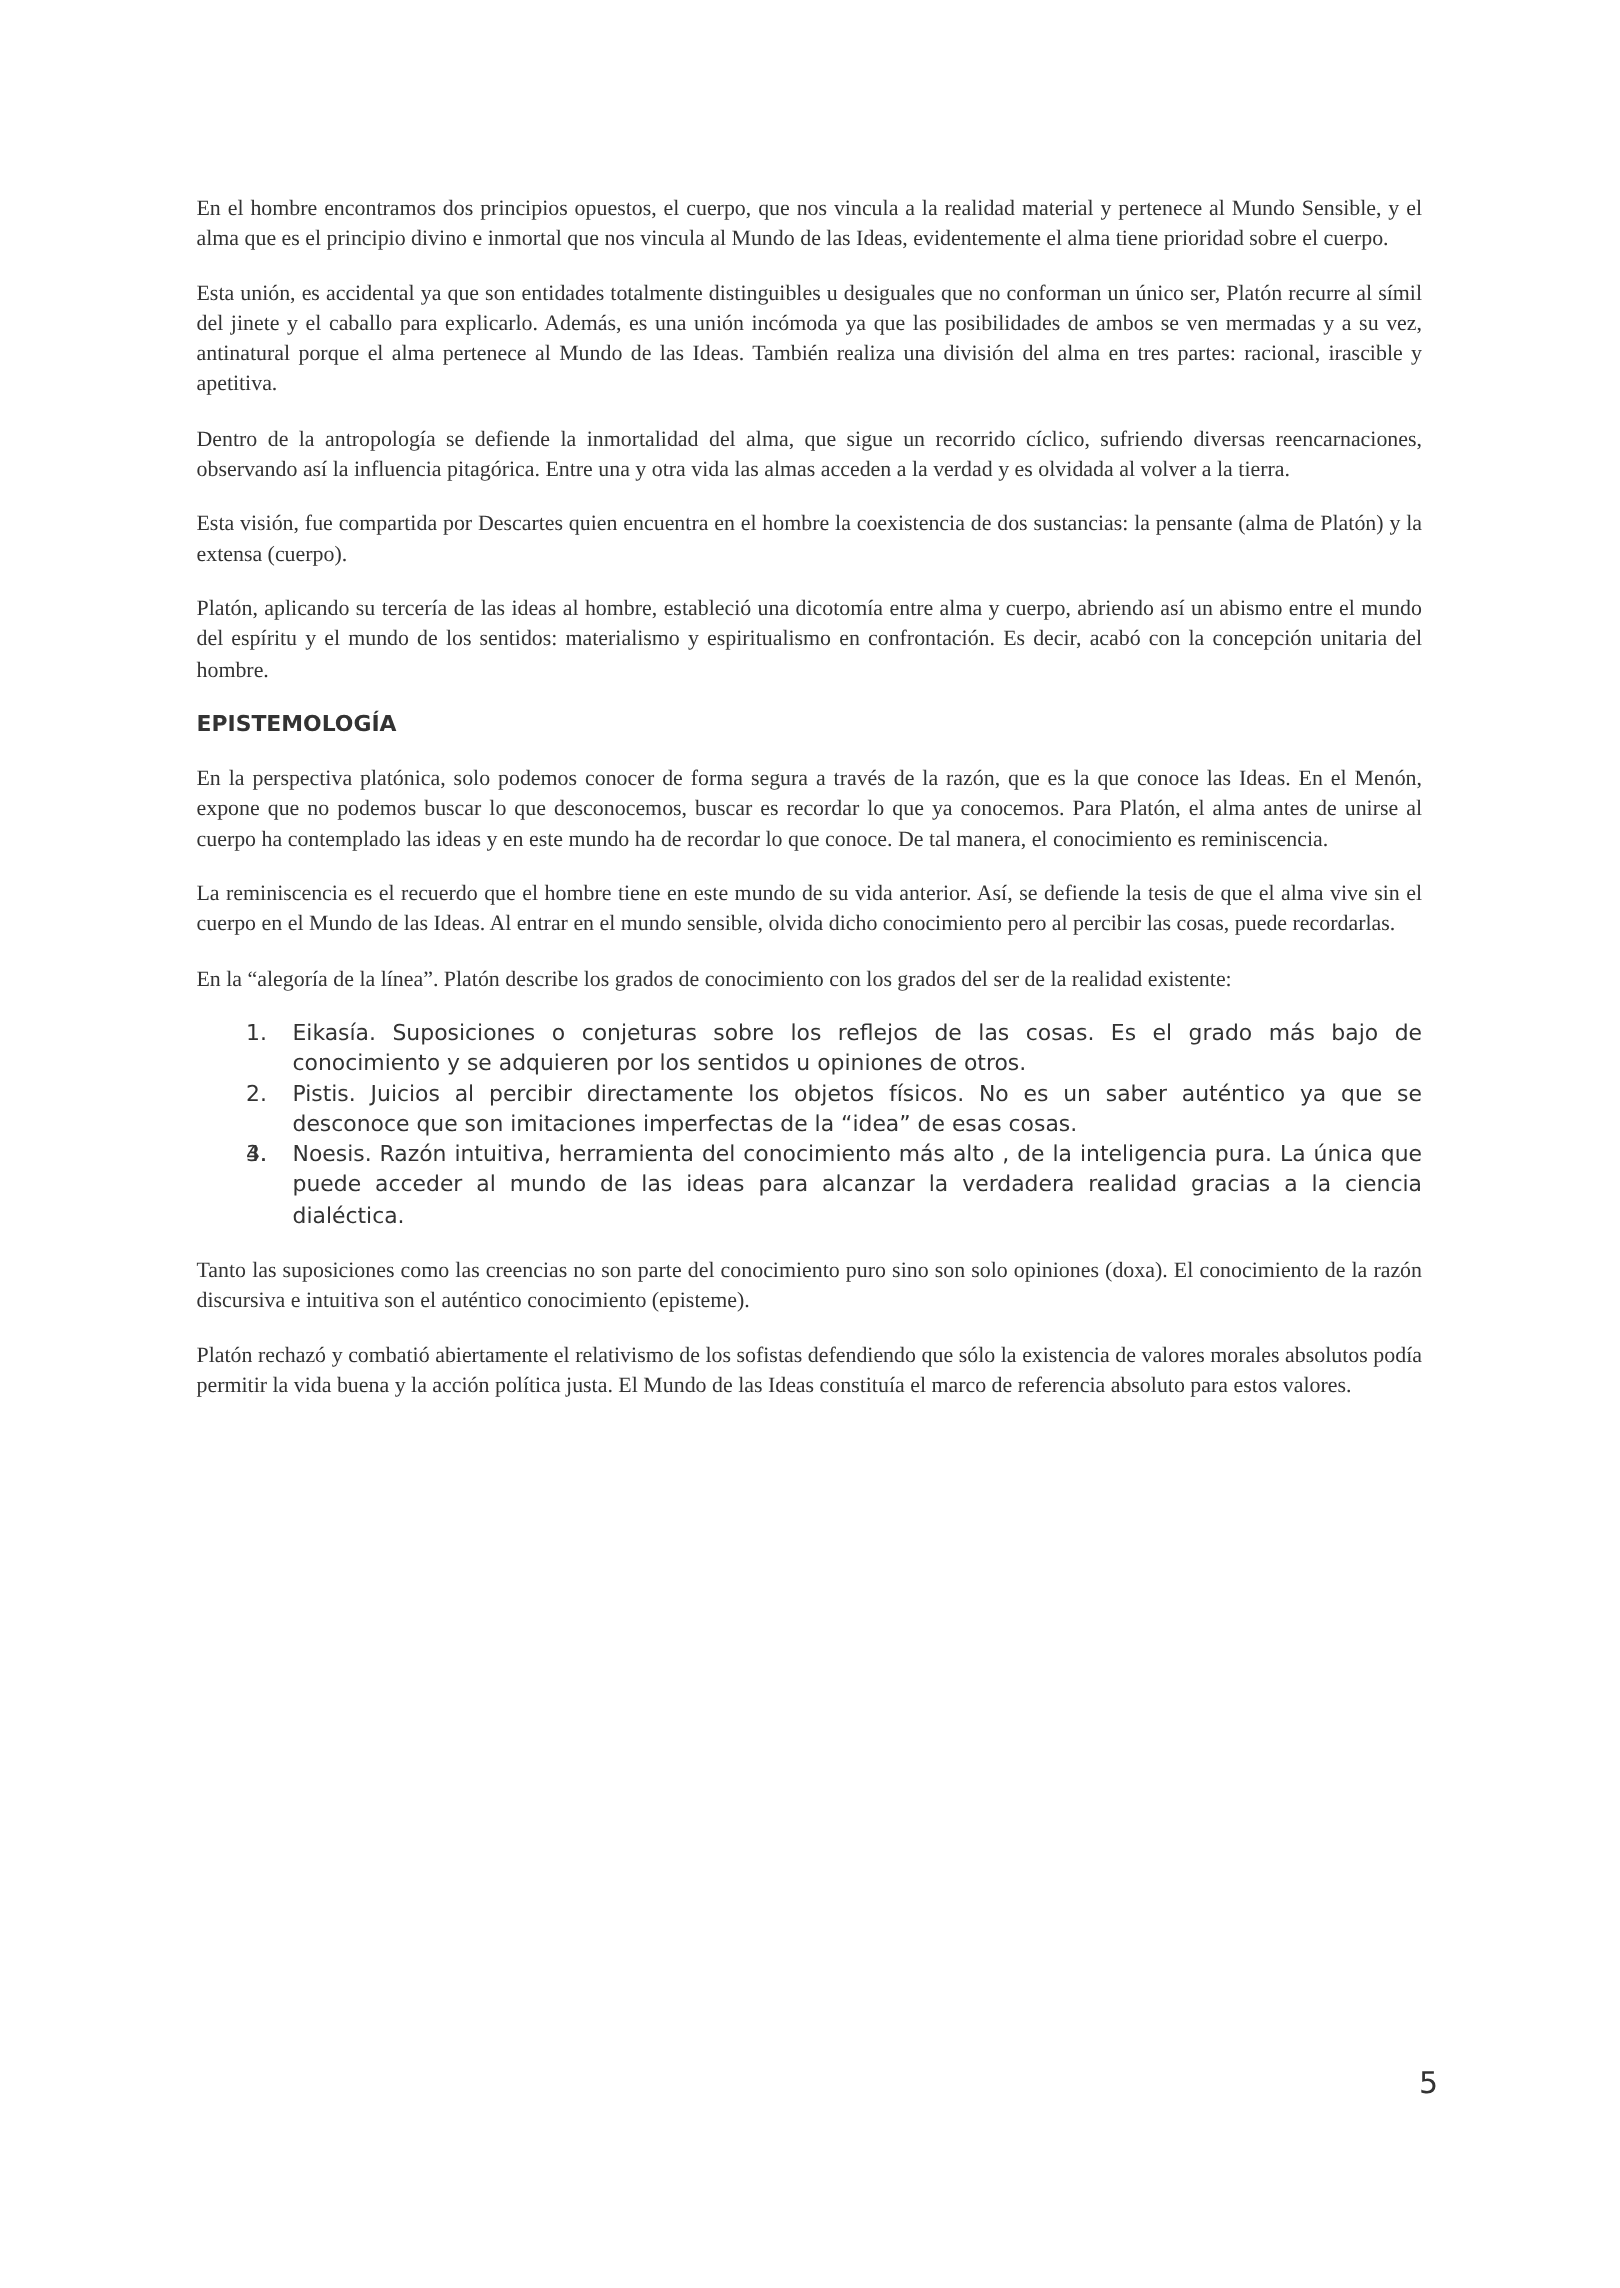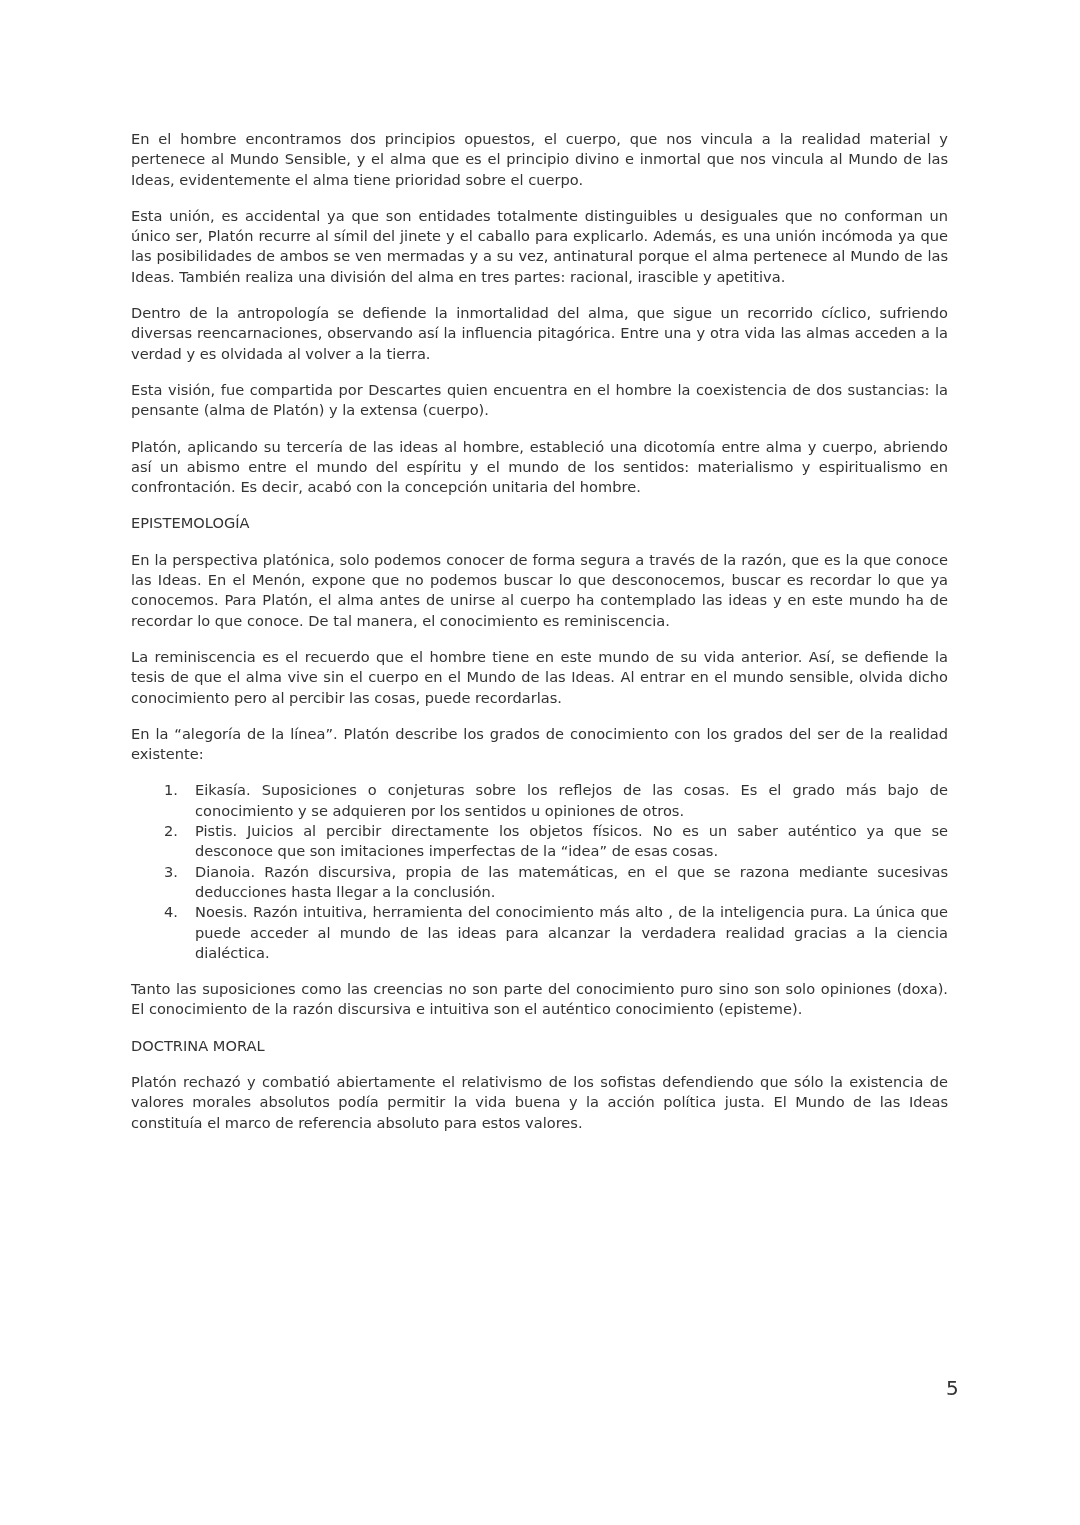--- a/index.html
+++ b/index.html
@@ -2,22 +2,22 @@
 <html><head>
 <meta charset="utf-8">
 <style>
   html, body { margin: 0; padding: 0; background: #ffffff; }
   body { width: 1080px; height: 1525px; position: relative; overflow: hidden; }
   .page {
     position: absolute; left: 131px; top: 129px; width: 817px;
     font-family: "DejaVu Sans", sans-serif;
     font-size: 14.6px; line-height: 20.3px; color: #333333;
   }
-  p { margin: 0 0 16px 0; text-align: justify; text-align-last: left; }
-  h2 { margin: 0 0 16px 0; font-size: 14.6px; line-height: 20.3px; font-weight: normal; color: #333333; }
+  p { margin: 0 0 16px 0; text-align: justify; text-align-last: left; font-family: Liberation Serif, serif; }
+  h2 { margin: 0 0 16px 0; font-size: 14.6px; line-height: 20.3px; font-weight: bold; color: #333333; }
   ol { margin: 0 0 16px 0; padding: 0; list-style: none; }
   ol li { position: relative; padding-left: 64px; text-align: justify; text-align-last: left; }
   ol li .num { position: absolute; left: 33px; top: 0; }
   .page-number {
     position: absolute; left: 946px; top: 1376px;
     font-family: "DejaVu Sans", sans-serif; font-size: 20px; color: #333333;
   }
 </style>
 </head>
 <body>
@@ -39,28 +39,26 @@
     <li>
       <span class="num">1.</span>
       <span>Eikasía. Suposiciones o conjeturas sobre los reflejos de las cosas. Es el grado más bajo de conocimiento y se adquieren por los sentidos u opiniones de otros.</span>
     </li>
     <li>
       <span class="num">2.</span>
       <span>Pistis. Juicios al percibir directamente los objetos físicos. No es un saber auténtico ya que se desconoce que son imitaciones imperfectas de la “idea” de esas cosas.</span>
     </li>
     <li>
       <span class="num">3.</span>
-      <span>Dianoia. Razón discursiva, propia de las matemáticas, en el que se razona mediante sucesivas deducciones hasta llegar a la conclusión.</span>
     </li>
     <li>
       <span class="num">4.</span>
       <span>Noesis. Razón intuitiva, herramienta del conocimiento más alto , de la inteligencia pura. La única que puede acceder al mundo de las ideas para alcanzar la verdadera realidad gracias a la ciencia dialéctica.</span>
     </li>
   </ol>
 
   <p>Tanto las suposiciones como las creencias no son parte del conocimiento puro sino son solo opiniones (doxa). El conocimiento de la razón discursiva e intuitiva son el auténtico conocimiento (episteme).</p>
 
-  <h2>DOCTRINA MORAL</h2>
 
   <p>Platón rechazó y combatió abiertamente el relativismo de los sofistas defendiendo que sólo la existencia de valores morales absolutos podía permitir la vida buena y la acción política justa. El Mundo de las Ideas constituía el marco de referencia absoluto para estos valores.</p>
 </div>
 
 <div class="page-number">5</div>
 
 </body></html>

